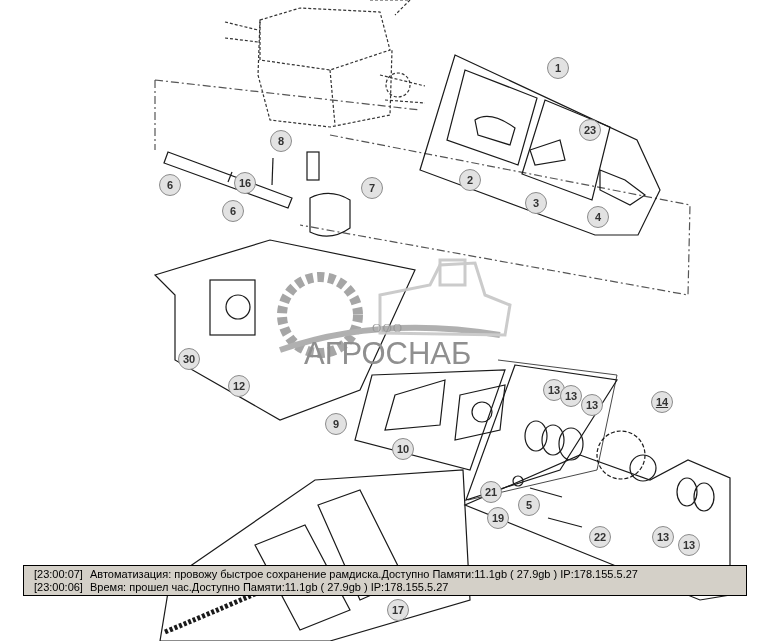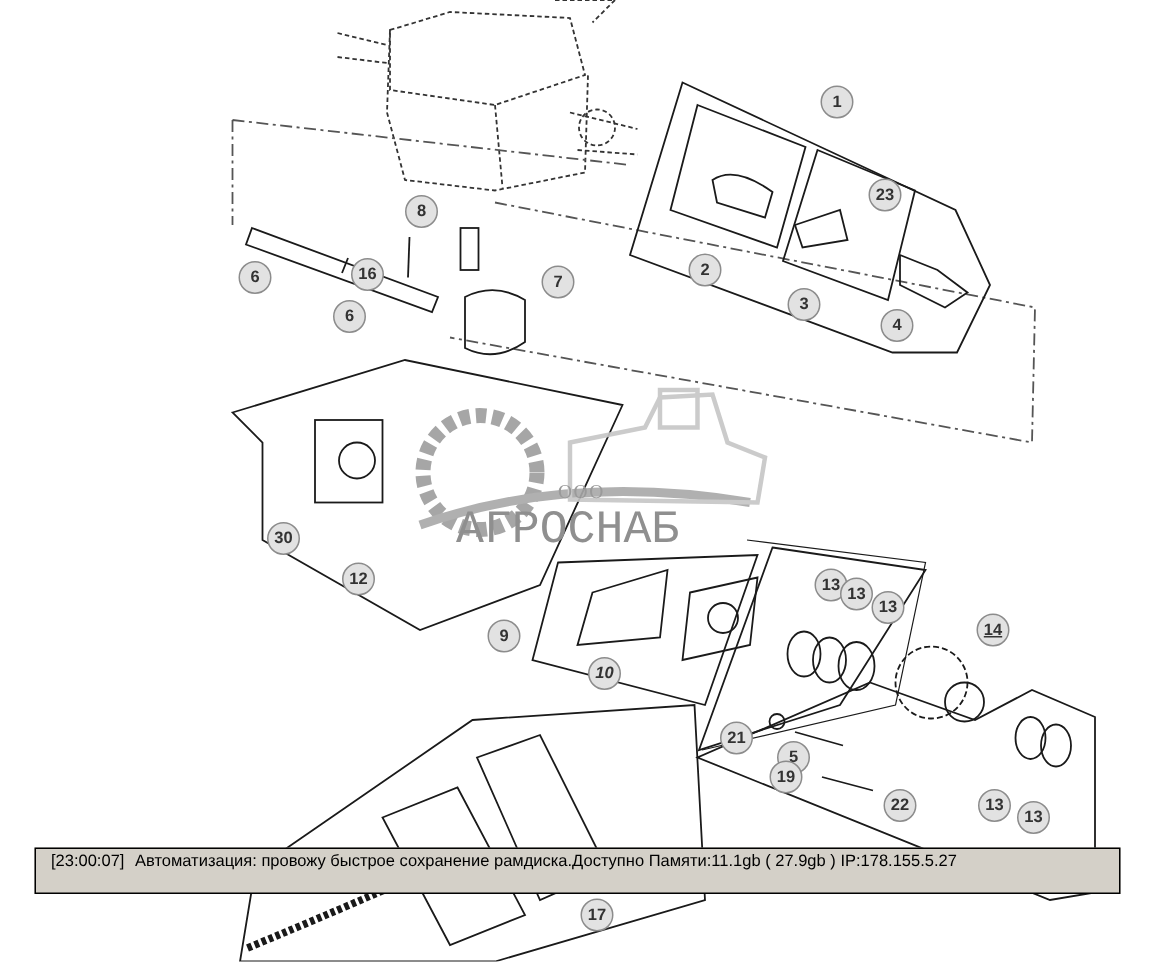--- a/index.html
+++ b/index.html
@@ -6,21 +6,21 @@
   body { width:781px; height:641px; background:#ffffff; position:relative; overflow:hidden;
          font-family:"Liberation Sans", sans-serif; }
   #diagram { position:absolute; left:0; top:0; width:781px; height:641px; }
   .callout { position:absolute; width:22px; height:22px; margin-left:-11px; margin-top:-11px;
              border-radius:50%; background:#e2e2e2; border:1px solid #8c8c8c; box-sizing:border-box;
              font-size:11px; font-weight:bold; color:#333; text-align:center; line-height:20px;
              font-family:"Liberation Sans", sans-serif; cursor:pointer; }
   .watermark { position:absolute; left:270px; top:255px; width:250px; height:120px; opacity:0.9; }
   .wm-ooo { position:absolute; left:372px; top:320px; font-family:"Liberation Serif", serif;
             font-size:13px; color:#9a9a9a; letter-spacing:1px; }
-  .wm-name { position:absolute; left:304px; top:336px; font-family:Liberation Mono, monospace;
+  .wm-name { position:absolute; left:304px; top:336px; font-family:Liberation Sans, sans-serif;
              font-size:31px; color:#8f8f8f; letter-spacing:0px; }
   .status-log { position:absolute; left:23px; top:565px; width:724px; height:31px;
                 background:#d4d0c8; border:1px solid #000; box-sizing:border-box;
                 padding:2px 0 0 10px; font-size:11px; line-height:13px; color:#000;
                 font-family:"Liberation Sans", sans-serif; white-space:nowrap; overflow:hidden; }
   .log-line span { margin-right:4px; }
 </style>
 </head>
 <body>
 
@@ -102,33 +102,37 @@
       <div class="callout" style="left: 598px; top: 217px;">4</div>
       <div class="callout" style="left: 590px; top: 130px;">23</div>
       <div class="callout" style="left: 245px; top: 151px; margin-top: 21px;">16</div>
       <div class="callout" style="left: 281px; top: 141px;">8</div>
       <div class="callout" style="left: 170px; top: 185px;">6</div>
       <div class="callout" style="left: 233px; top: 211px;">6</div>
       <div class="callout" style="left: 372px; top: 188px;">7</div>
       <div class="callout" style="left: 189px; top: 359px;">30</div>
       <div class="callout" style="left: 239px; top: 386px;">12</div>
       <div class="callout" style="left: 336px; top: 424px;">9</div>
-      <div class="callout" style="left: 403px; top: 449px; font-style: italic;">10</div>
+      <div class="callout" style="left: 403px; top: 449px;">10</div>
       <div class="callout" style="left: 554px; top: 390px;">13</div>
       <div class="callout" style="left: 571px; top: 396px;">13</div>
       <div class="callout" style="left: 592px; top: 405px;">13</div>
-      <div class="callout" style="left: 662px; top: 420px; text-decoration: underline;">14</div>
+      <div class="callout" style="left: 662px; top: 402px; text-decoration: underline;">14</div>
       <div class="callout" style="left: 491px; top: 492px;">21</div>
       <div class="callout" style="left: 529px; top: 505px;">5</div>
       <div class="callout" style="left: 600px; top: 537px;">22</div>
-      <div class="callout" style="left: 471px; top: 518px; margin-left: 42px;">19</div>
+      <div class="callout" style="left: 445px; top: 518px; margin-left: 42px;">19</div>
       <div class="callout" style="left: 663px; top: 537px;">13</div>
       <div class="callout" style="left: 689px; top: 545px;">13</div>
       <div class="callout" style="left: 398px; top: 610px;">17</div>
     </div>
 </div>
 
 <div class="status-log">
   <div class="log-line">
     <span>[23:00:07]</span>
     <span>Автоматизация: провожу быстрое сохранение рамдиска.Доступно Памяти:11.1gb  ( 27.9gb ) IP:178.155.5.27</span>
   </div>
+  <div class="log-line">
+    <span>[23:00:06]</span>
+    <span>Время: прошел час.Доступно Памяти:11.1gb  ( 27.9gb ) IP:178.155.5.27</span>
+  </div>
 </div>
 
 </body></html>

